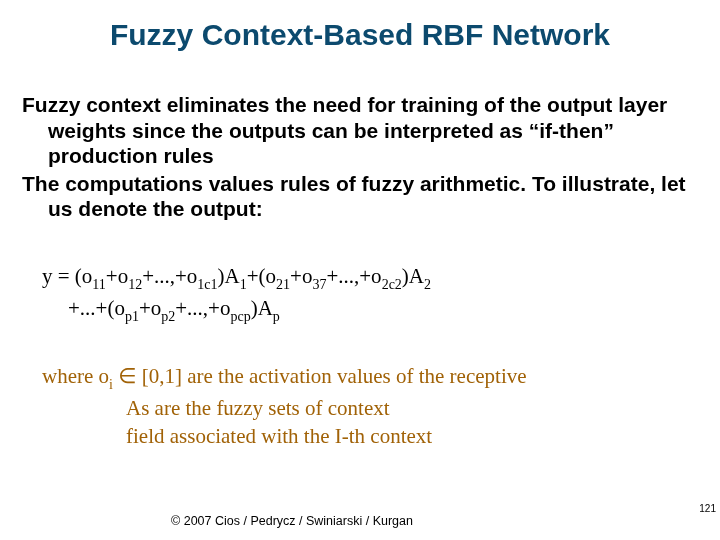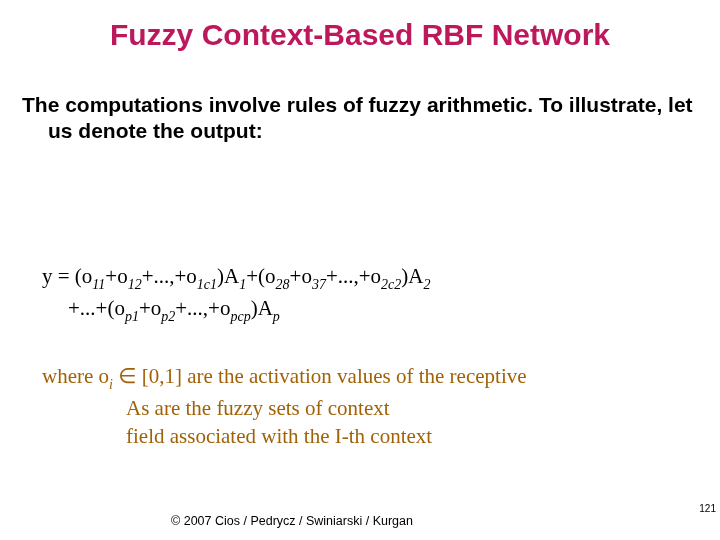--- a/index.html
+++ b/index.html
@@ -19,21 +19,21 @@
     box-sizing: border-box;
   }
   .title {
     position: absolute;
     top: 18px;
     left: 0;
     width: 720px;
     text-align: center;
     font-size: 30px;
     font-weight: bold;
-    color: #be185d;
+    color: #0c4a6e;
   }
   .body-text {
     position: absolute;
     top: 92px;
     left: 22px;
     width: 676px;
     font-size: 21px;
     font-weight: bold;
     line-height: 1.22;
     color: #000;
@@ -58,21 +58,20 @@
     white-space: nowrap;
   }
   .equation-block .eq-line.indent {
     padding-left: 26px;
   }
   .sub {
     font-size: 14px;
     vertical-align: sub;
     position: relative;
     top: 1px;
-    font-style: italic;
   }
   .where-block {
     position: absolute;
     top: 362px;
     left: 42px;
     width: 640px;
     font-family: "Times New Roman", Times, serif;
     font-size: 21px;
     line-height: 1.35;
     color: #a16207;
@@ -103,26 +102,27 @@
   }
 </style>
 </head>
 <body>
 
 <div class="slide">
 
   <div class="title">Fuzzy Context-Based RBF Network</div>
 
   <div class="body-text">
-    <p class="para">The computations involve rules of fuzzy arithmetic. To illustrate, let us denote the output:</p>
+    <p class="para">Fuzzy context eliminates the need for training of the output layer weights since the outputs can be interpreted as “if-then” production rules</p>
+    <p class="para">The computations values rules of fuzzy arithmetic. To illustrate, let us denote the output:</p>
   </div>
 
   <div class="equation-block">
     <p class="eq-line">
-      <span>y = (o</span><span class="sub">11</span><span>+o</span><span class="sub">12</span><span>+...,+o</span><span class="sub">1c1</span><span>)A</span><span class="sub">1</span><span>+(o</span><span class="sub">28</span><span>+o</span><span class="sub">37</span><span>+...,+o</span><span class="sub">2c2</span><span>)A</span><span class="sub">2</span>
+      <span>y = (o</span><span class="sub">11</span><span>+o</span><span class="sub">12</span><span>+...,+o</span><span class="sub">1c1</span><span>)A</span><span class="sub">1</span><span>+(o</span><span class="sub">21</span><span>+o</span><span class="sub">37</span><span>+...,+o</span><span class="sub">2c2</span><span>)A</span><span class="sub">2</span>
     </p>
     <p class="eq-line indent">
       <span>+...+(o</span><span class="sub">p1</span><span>+o</span><span class="sub">p2</span><span>+...,+o</span><span class="sub">pcp</span><span>)A</span><span class="sub">p</span>
     </p>
   </div>
 
   <div class="where-block">
     <p class="w-line">
       <span>where o</span><span class="sub">i</span><span> ∈ [0,1] are the activation values of the receptive</span>
     </p>

